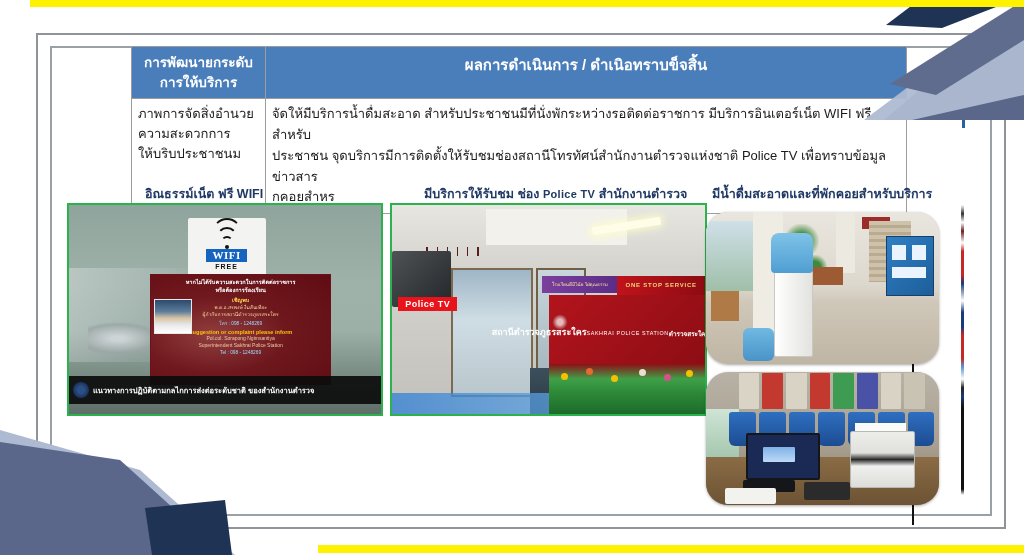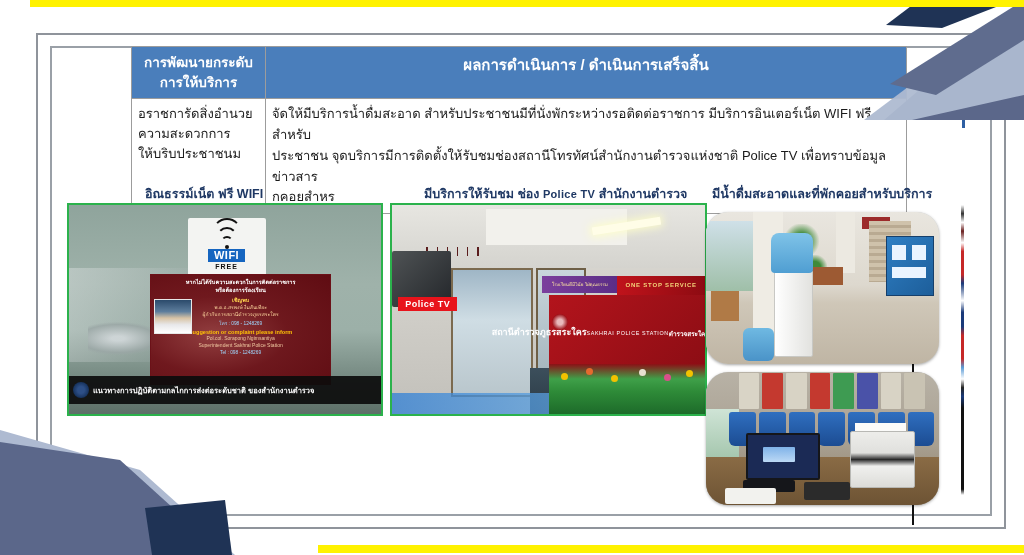--- a/index.html
+++ b/index.html
@@ -121,21 +121,21 @@
     border:2.2px solid #111;border-bottom-color:transparent;
     border-left-color:transparent;border-right-color:transparent;
     border-radius:50%;
   }
   .p1 .wifiarc i:nth-child(1){width:26px;height:26px;bottom:0;}
   .p1 .wifiarc i:nth-child(2){width:17px;height:17px;bottom:0;}
   .p1 .wifiarc i:nth-child(3){width:8px;height:8px;bottom:0;}
   .p1 .wifiarc b{position:absolute;left:50%;bottom:-1px;transform:translateX(-50%);
     width:4px;height:4px;background:#111;border-radius:50%;}
   .p1 .wifitxt{background:#1565c0;color:#fff;font-weight:bold;font-size:11px;
-    padding:0 6px;letter-spacing:.5px;line-height:1.25;}
+    padding:0 6px;letter-spacing:.5px;line-height:1.25;font-family:Liberation Serif, serif;}
   .p1 .freetxt{color:#111;font-weight:bold;font-size:7px;letter-spacing:1px;}
   .p1 .poster{
     position:absolute;left:26%;top:33%;width:58%;height:53%;
     background:
       radial-gradient(ellipse at 35% 55%,rgba(150,70,70,.85) 0%,rgba(110,25,30,.9) 45%,rgba(95,12,18,.98) 100%),
       linear-gradient(135deg,#8e1a22,#5c0a12);
     border:1px solid #6b1118;
     padding:3px 4px;box-sizing:border-box;
     display:flex;flex-direction:column;align-items:center;
   }
@@ -301,25 +301,25 @@
     <colgroup>
         <col style="width:134px">
         <col style="width:641px">
       </colgroup>
     <tbody>
         <tr>
       <td class="th-cell">
         <div>การพัฒนายกระดับ</div>
         <div>การให้บริการ</div>
       </td>
-      <td class="th-wide">ผลการดำเนินการ / ดำเนินการเสร็จสิ้น</td>
+      <td class="th-wide">ผลการดำเนินการ / ดำเนิอทราบข็จสิ้น</td>
     </tr>
     <tr>
       <td class="body-left">
-        <div>อราชการัดสิ่งอำนวย</div>
+        <div>ภาพการจัดสิ่งอำนวย</div>
         <div>ความสะดวกการ</div>
         <div>ให้บริบประชาชนม</div>
       </td>
       <td class="body-right">
         <div>จัดให้มีบริการน้ำดื่มสะอาด  สำหรับประชาชนมีที่นั่งพักระหว่างรอติดต่อราชการ มีบริการอินเตอร์เน็ต  WIFI ฟรีสำหรับ</div>
         <div>ประชาชน จุดบริการมีการติดตั้งให้รับชมช่องสถานีโทรทัศน์สำนักงานตำรวจแห่งชาติ  Police TV เพื่อทราบข้อมูลข่าวสาร</div>
         <div>กคอยสำหร</div>
       </td>
     </tr>
   </tbody>

